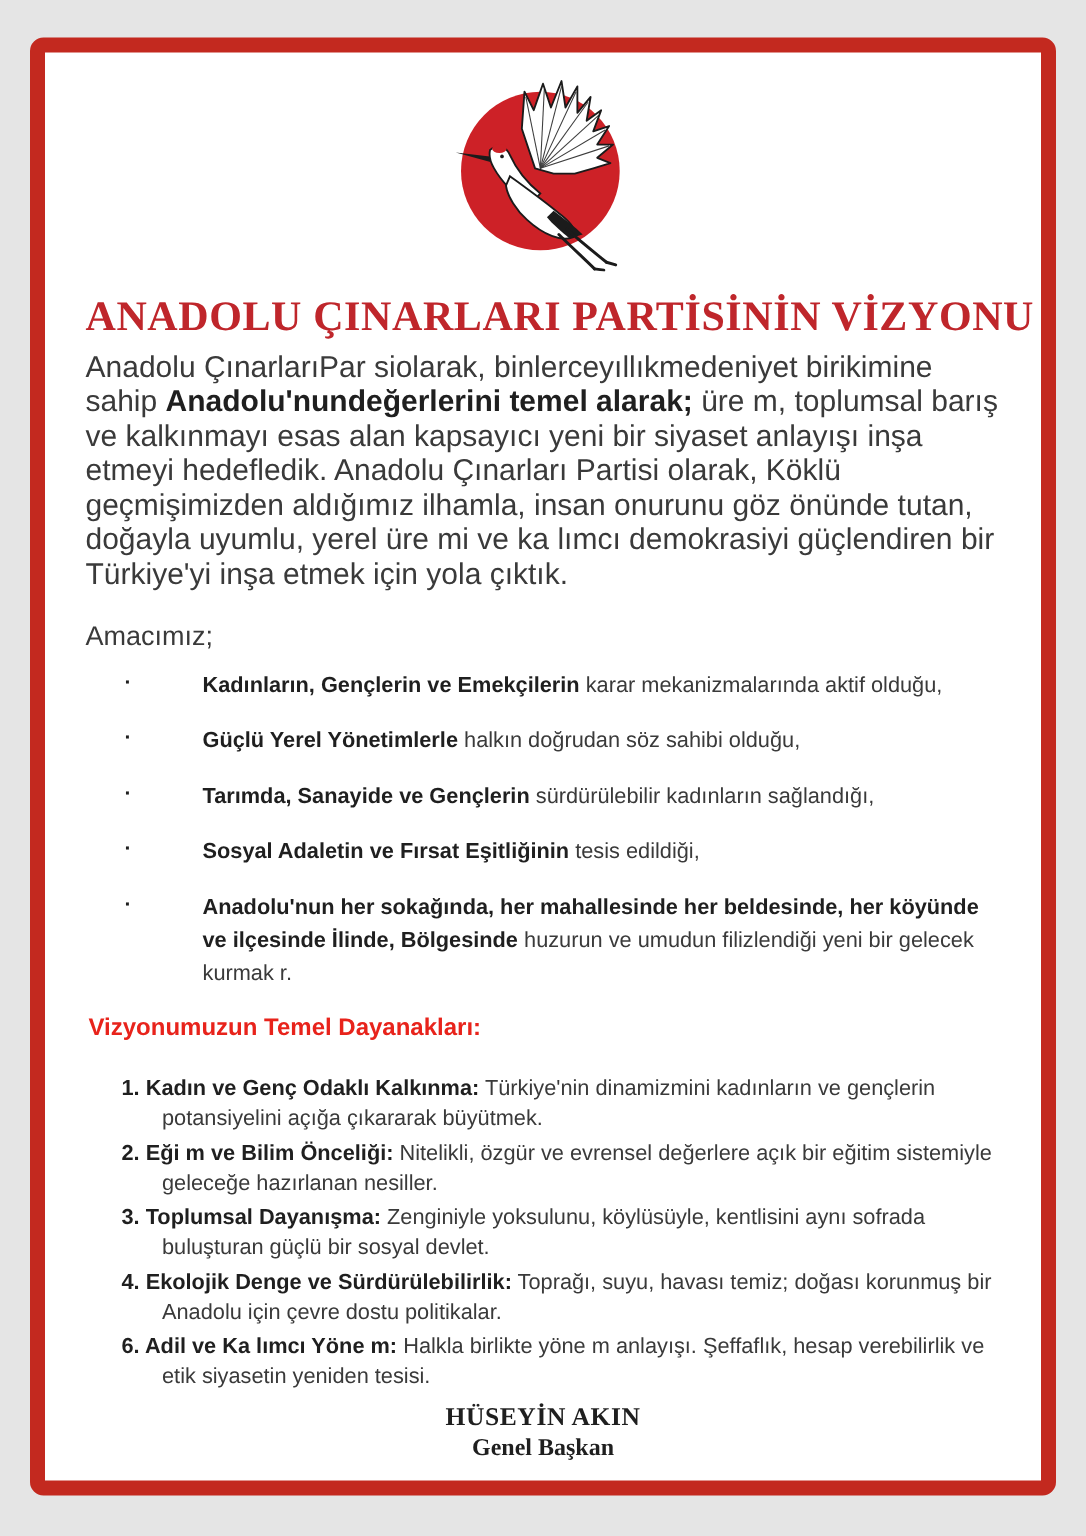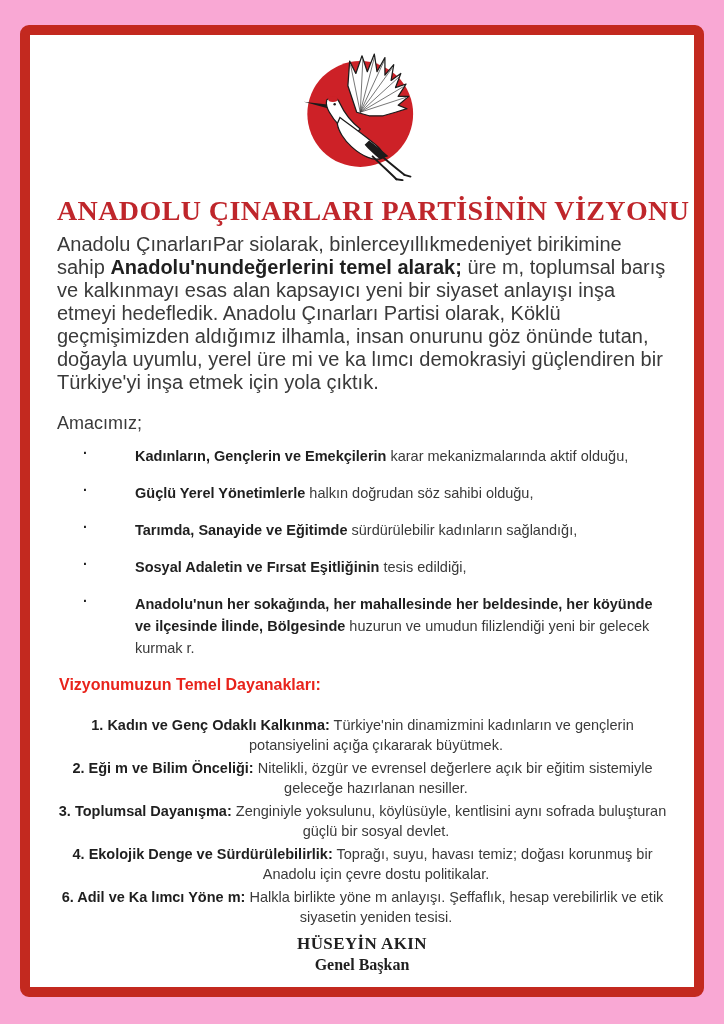--- a/index.html
+++ b/index.html
@@ -8,21 +8,21 @@
     --red-bright:#e8231b;
     --red-logo:#cd2127;
     --ink:#3a3a3a;
     --ink-bold:#1f1f1f;
   }
   *{margin:0;padding:0;box-sizing:border-box;}
   html,body{background:#fff;}
   .page{
     position:relative;
     width:724px;height:1024px;
-    background:#f9a8d4;
+    background:#e5e5e5;
     font-family:"Liberation Sans", sans-serif;
     color:var(--ink);
     overflow:hidden;
   }
   .frame{
     position:absolute;
     left:20px;right:20px;top:25px;bottom:27px;
     border:10px solid var(--red-frame);
     border-radius:9px;
     overflow:hidden;
@@ -77,22 +77,21 @@
     font-size:14px;
   }
   .pillars-heading{
     margin:17px 0 22px 2px;
     font-size:16px;
     font-weight:bold;
     color:var(--red-bright);
   }
   ol.pillars{
     list-style:none;
-    margin-left:1px;
-    text-align:center;
+    margin-left:24px;
   }
   ol.pillars li{
     padding-left:27px;
     text-indent:-27px;
     font-size:14.5px;
     line-height:19.5px;
     margin-bottom:4px;
     color:var(--ink);
   }
   .signature{
@@ -157,21 +156,21 @@
 
       <h1 class="title">ANADOLU ÇINARLARI PARTİSİNİN VİZYONU</h1>
 
       <p class="intro"><span>Anadolu ÇınarlarıPar siolarak, binlerceyıllıkmedeniyet birikimine sahip </span><span class="b">Anadolu'nundeğerlerini temel alarak;</span><span> üre m, toplumsal barış ve kalkınmayı esas alan kapsayıcı yeni bir siyaset anlayışı inşa etmeyi hedefledik. Anadolu Çınarları Partisi olarak, Köklü geçmişimizden aldığımız ilhamla, insan onurunu göz önünde tutan, doğayla uyumlu, yerel üre mi ve ka lımcı demokrasiyi güçlendiren bir Türkiye'yi inşa etmek için yola çıktık.</span></p>
 
       <p class="purpose-label">Amacımız;</p>
 
       <ul class="purpose">
         <li><span class="dot">·</span><span class="b">Kadınların, Gençlerin ve Emekçilerin</span><span> karar mekanizmalarında aktif olduğu,</span></li>
         <li><span class="dot">·</span><span class="b">Güçlü Yerel Yönetimlerle</span><span> halkın doğrudan söz sahibi olduğu,</span></li>
-        <li><span class="dot">·</span><span class="b">Tarımda, Sanayide ve Eğitimde</span><span> sürdürülebilir kadınların sağlandığı,</span></li>
+        <li><span class="dot">·</span><span class="b">Tarımda, Sanayide ve Gençlerin</span><span> sürdürülebilir kadınların sağlandığı,</span></li>
         <li><span class="dot">·</span><span class="b">Sosyal Adaletin ve Fırsat Eşitliğinin</span><span> tesis edildiği,</span></li>
         <li><span class="dot">·</span><span class="b">Anadolu'nun her sokağında, her mahallesinde her beldesinde, her köyünde ve ilçesinde İlinde, Bölgesinde</span><span> huzurun ve umudun filizlendiği yeni bir gelecek kurmak r.</span></li>
       </ul>
 
       <p class="pillars-heading">Vizyonumuzun Temel Dayanakları:</p>
 
       <ol class="pillars">
         <li><span class="b"><span>1.</span> <span>Kadın ve Genç Odaklı Kalkınma:</span></span><span> Türkiye'nin dinamizmini kadınların ve gençlerin potansiyelini açığa çıkararak büyütmek.</span></li>
         <li><span class="b"><span>2.</span> <span>Eği m ve Bilim Önceliği:</span></span><span> Nitelikli, özgür ve evrensel değerlere açık bir eğitim sistemiyle geleceğe hazırlanan nesiller.</span></li>
         <li><span class="b"><span>3.</span> <span>Toplumsal Dayanışma:</span></span><span> Zenginiyle yoksulunu, köylüsüyle, kentlisini aynı sofrada buluşturan güçlü bir sosyal devlet.</span></li>

